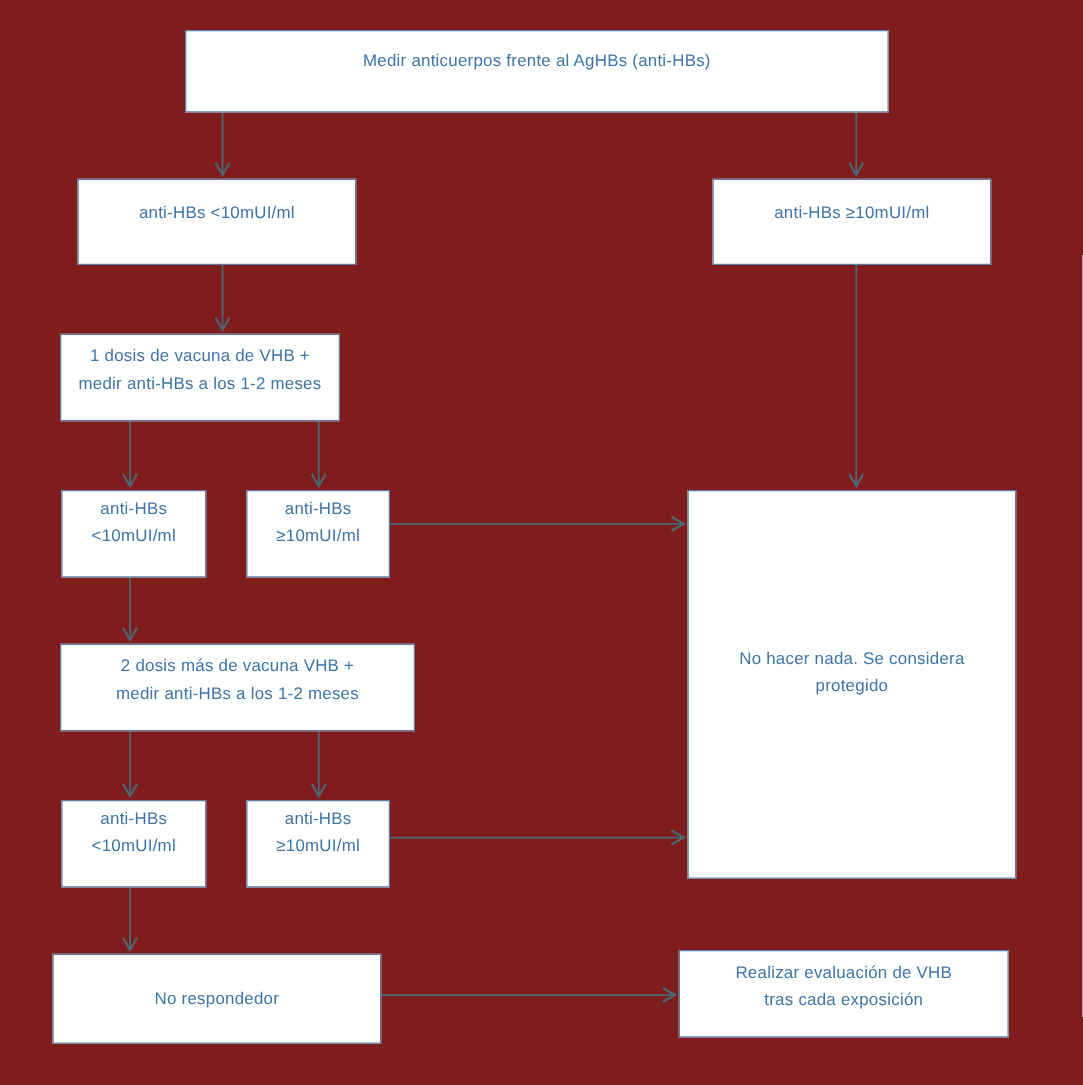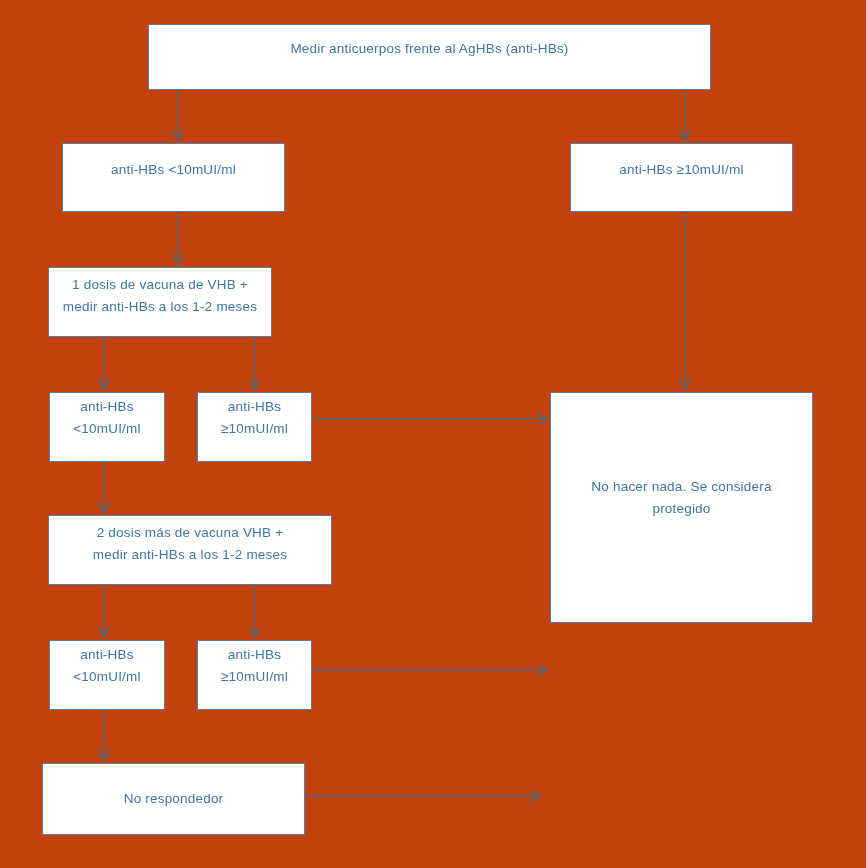--- a/index.html
+++ b/index.html
@@ -4,21 +4,21 @@
 <style>
   html, body {
     margin: 0;
     padding: 0;
     background: #ffffff;
   }
   .canvas {
     position: relative;
     width: 866px;
     height: 868px;
-    background: #c2410c;
+    background: #7f1d1d;
     font-family: "Liberation Sans", "DejaVu Sans", sans-serif;
     overflow: hidden;
   }
   .connectors {
     position: absolute;
     left: 0;
     top: 0;
     width: 866px;
     height: 868px;
   }
@@ -40,21 +40,21 @@
   
   #node-measure      { left: 148px; top: 24px;  width: 563px; height: 66px;  padding-bottom: 16px; }
   #node-low1         { left: 62px;  top: 143px; width: 223px; height: 69px;  padding-bottom: 16px; }
   #node-high1        { left: 570px; top: 143px; width: 223px; height: 69px;  padding-bottom: 16px; }
   #node-dose1        { left: 48px;  top: 267px; width: 224px; height: 70px;  padding-bottom: 12px; }
   #node-low2         { left: 49px;  top: 392px; width: 116px; height: 70px;  padding-bottom: 18px; }
   #node-high2        { left: 197px; top: 392px; width: 115px; height: 70px;  padding-bottom: 18px; }
   #node-dose2        { left: 48px;  top: 515px; width: 284px; height: 70px;  padding-bottom: 12px; }
   #node-low3         { left: 49px;  top: 640px; width: 116px; height: 70px;  padding-bottom: 18px; }
   #node-high3        { left: 197px; top: 640px; width: 115px; height: 70px;  padding-bottom: 18px; }
-  #node-protected    { left: 550px; top: 392px; width: 263px; height: 231px; padding-bottom: 20px; }
+  #node-protected    { left: 550px; top: 392px; width: 263px; height: 311px; padding-bottom: 20px; }
   #node-nonresponder { left: 42px;  top: 763px; width: 263px; height: 72px;  }
   #node-evaluate     { left: 543px; top: 760px; width: 264px; height: 70px;  padding-bottom: 12px; }
 </style>
 </head>
 <body>
 
 <div class="canvas">
 
   <svg class="connectors" viewBox="0 0 866 868" xmlns="http://www.w3.org/2000/svg">
     <defs>
@@ -90,14 +90,16 @@
 ≥10mUI/ml</div>
   <div class="node" id="node-dose2">2 dosis más de vacuna VHB +
 medir anti-HBs a los 1-2 meses</div>
   <div class="node" id="node-low3">anti-HBs
 &lt;10mUI/ml</div>
   <div class="node" id="node-high3">anti-HBs
 ≥10mUI/ml</div>
   <div class="node" id="node-protected">No hacer nada. Se considera
 protegido</div>
   <div class="node" id="node-nonresponder">No respondedor</div>
+  <div class="node" id="node-evaluate">Realizar evaluación de VHB
+tras cada exposición</div>
 
 </div>
 
 </body></html>

